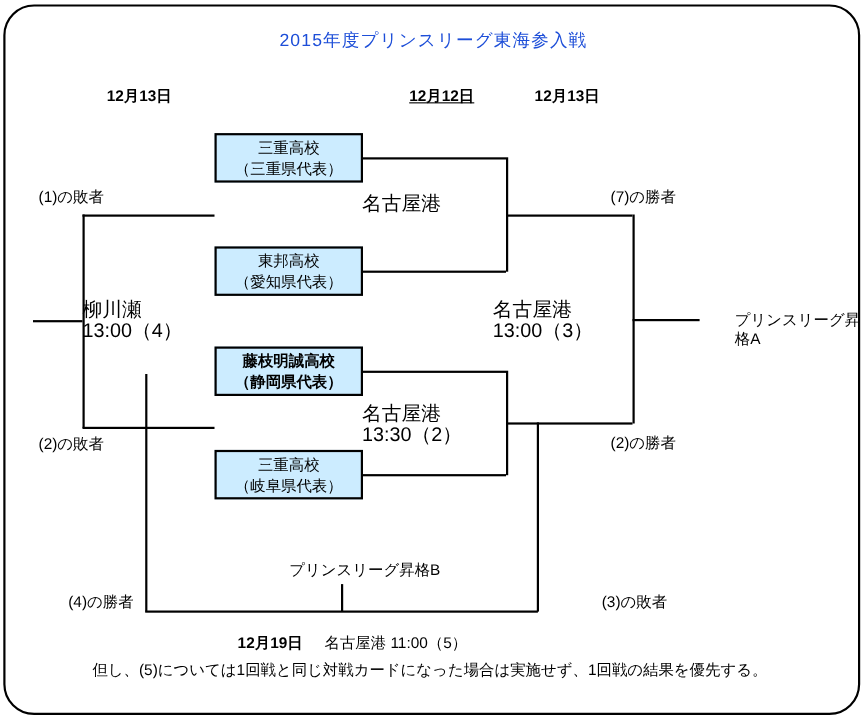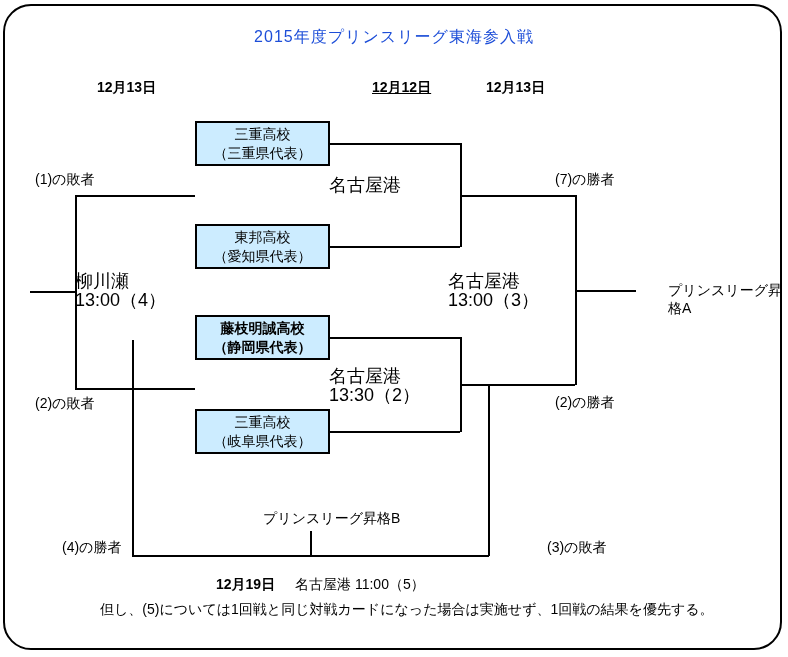--- a/index.html
+++ b/index.html
@@ -31,21 +31,21 @@
   .hline{position:absolute;height:1.5px;background:#000;}
   .vline{position:absolute;width:1.5px;background:#000;}
   .matchlabel{
     position:absolute;width:130px;
     font-size:18px;line-height:19px;
   }
   .sidelabel{position:absolute;font-size:14px;}
   .m5line{position:absolute;left:216px;top:576px;font-size:14px;}
   .m5line .m5date{font-weight:bold;margin-top:20px;}
   .m5line .m5rest{margin-left:16px;}
-  .note{position:absolute;left:100px;top:601px;font-size:14px;}
+  .note{position:absolute;left:84px;top:601px;font-size:14px;}
 </style>
 </head>
 <body>
 
 <div id="stage">
 
   <div class="frame"></div>
 
   <div class="title">2015年度プリンスリーグ東海参入戦</div>
 

